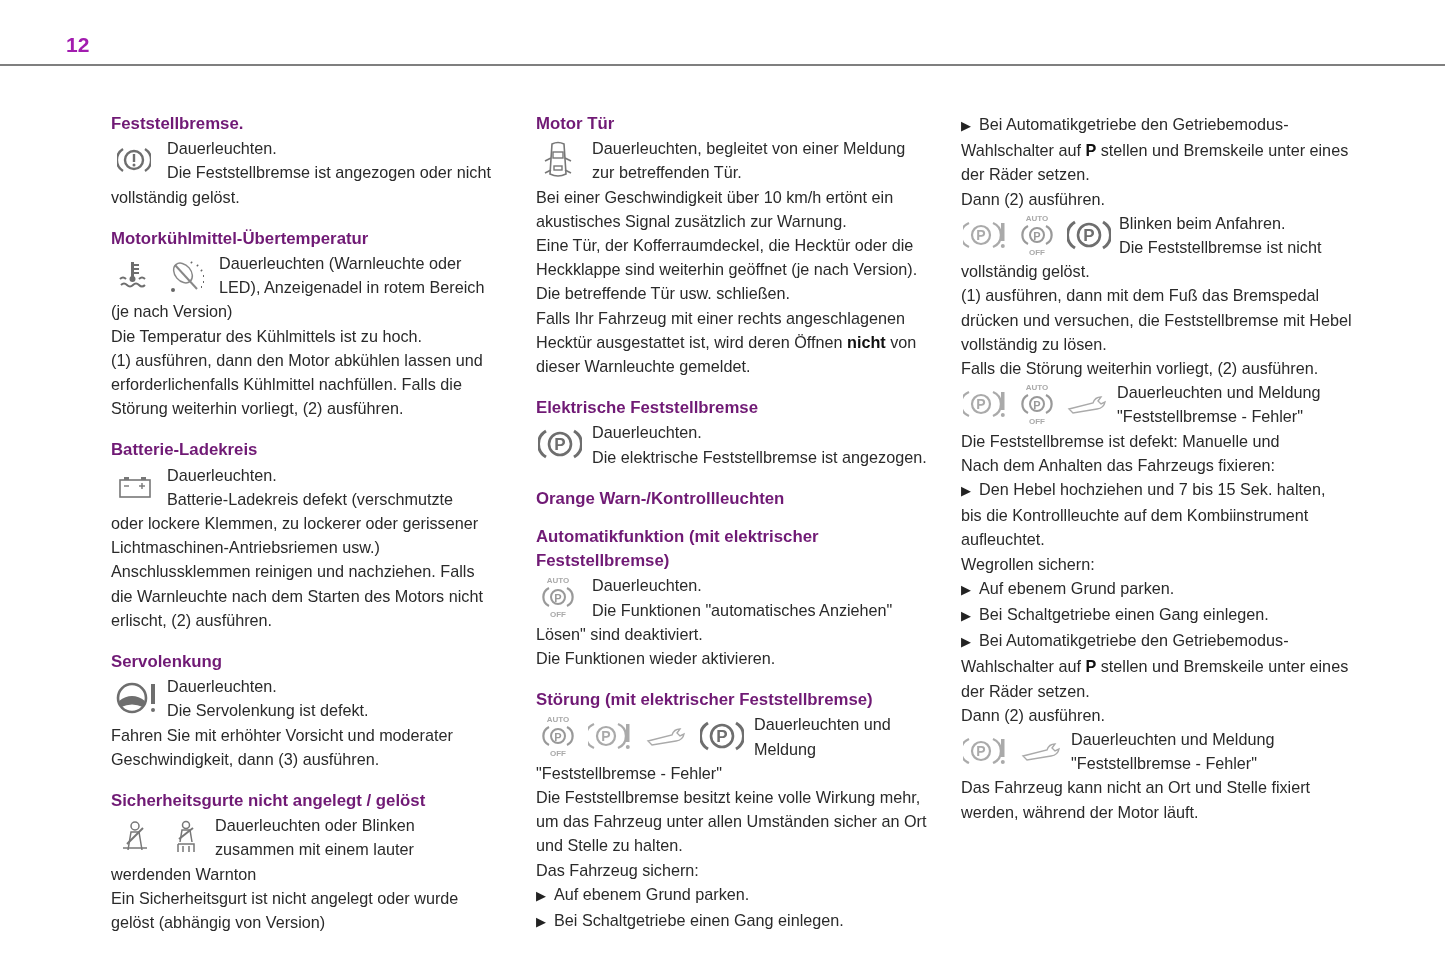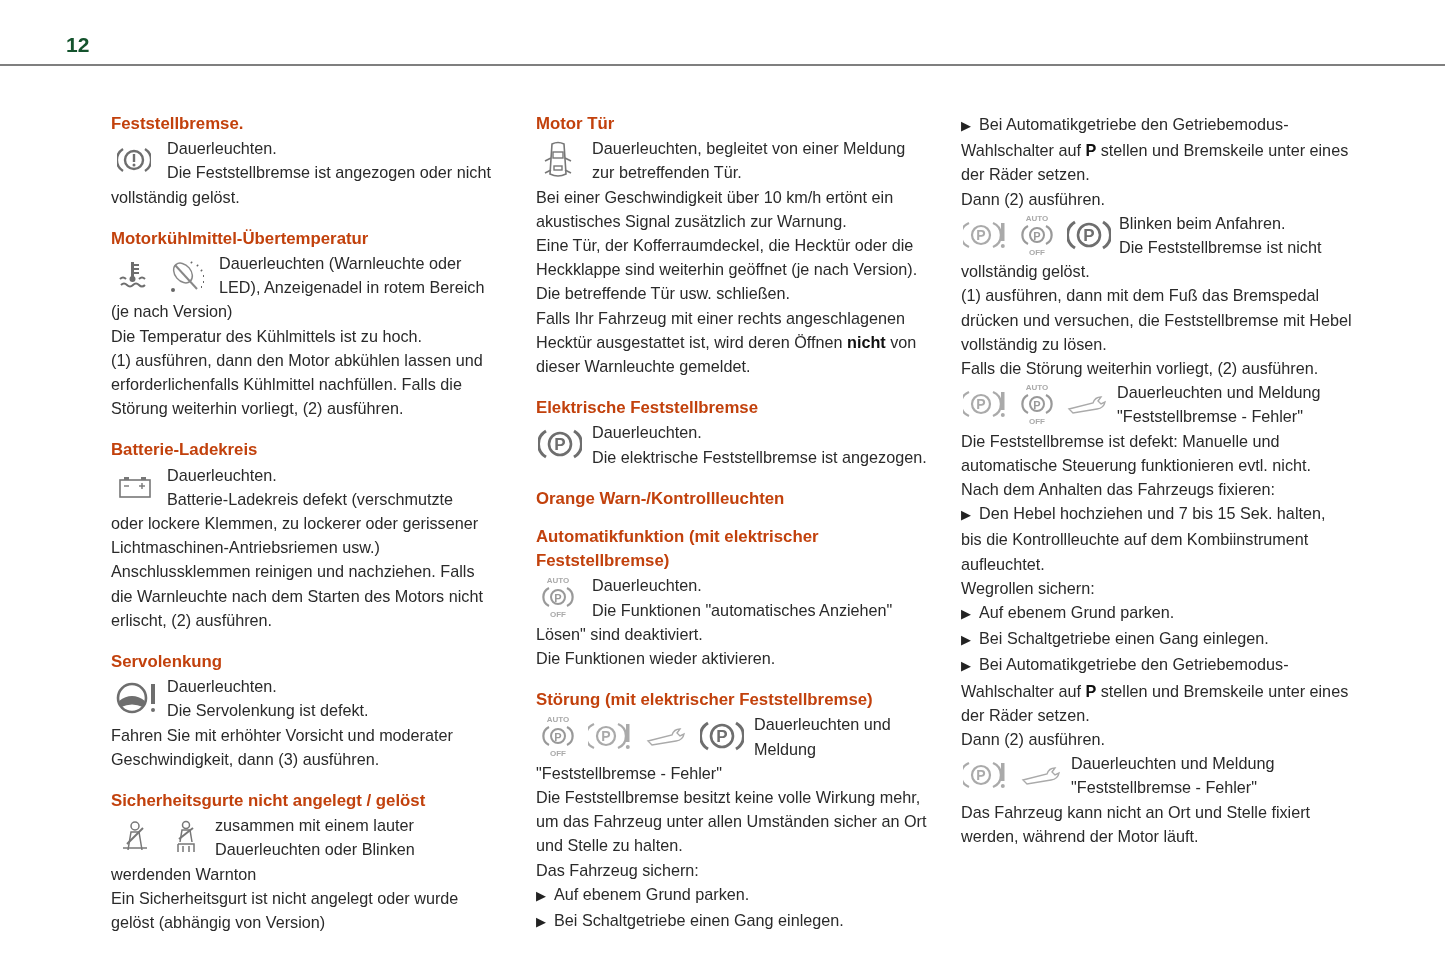--- a/index.html
+++ b/index.html
@@ -1,24 +1,24 @@
 <!DOCTYPE html>
 <html><head>
 <meta charset="utf-8">
 <style>
   html, body { margin: 0; padding: 0; background: #ffffff; }
   body { width: 1445px; height: 964px; position: relative; overflow: hidden;
          font-family: "Liberation Sans", sans-serif; color: #2a2a2a; }
-  .page-num { position: absolute; left: 66px; top: 33px; font-size: 21px; font-weight: bold; color: #14532d; }
+  .page-num { position: absolute; left: 66px; top: 33px; font-size: 21px; font-weight: bold; color: #a21caf; }
   .rule { position: absolute; left: 0; top: 64px; width: 1445px; height: 2px; background: #7f7f7f; }
   .col { position: absolute; top: 112px; width: 395px; font-size: 16.2px; line-height: 24.2px; }
   .col1 { left: 111px; }
   .col2 { left: 536px; width: 400px; }
   .col3 { left: 961px; width: 400px; }
-  h3 { font-size: 16.8px; font-weight: bold; margin: 0; line-height: 24.2px; color: #c2410c; }
+  h3 { font-size: 16.8px; font-weight: bold; margin: 0; line-height: 24.2px; color: #701a75; }
   h3.mt { margin-top: 18px; }
   h3.mt2 { margin-top: 14px; }
   p { margin: 0; }
   .blk { position: relative; }
   .icons { float: left; height: 48px; display: flex; align-items: center; gap: 10px; margin-right: 6px; color: #8a8a8a; }
   .bullet::before { content: "\25B6"; font-size: 13px; margin-right: 8px; color: #222; }
   b { color: #111; }
   svg { display: block; }
 </style>
 </head>
@@ -119,22 +119,22 @@
           <line x1="6" y1="24" x2="22" y2="8" stroke="#777" stroke-width="2"></line>
           <path d="M2 28 h24" stroke="#777" stroke-width="1.5"></path>
         </svg>
       <svg width="22" height="34" viewBox="0 0 22 34">
           <circle cx="11" cy="5" r="3.5" stroke="#777" stroke-width="1.5" fill="none"></circle>
           <path d="M5 22 l2 -12 h8 l2 12" stroke="#777" stroke-width="1.5" fill="none"></path>
           <line x1="4" y1="19" x2="18" y2="8" stroke="#777" stroke-width="2"></line>
           <path d="M3 24 h16 v8 M3 24 v8 M8 26 v6 M14 26 v6" stroke="#777" stroke-width="1.5" fill="none"></path>
         </svg>
     </span>
+    <p>Dauerleuchten oder Blinken</p>
     <p>zusammen mit einem lauter</p>
-    <p>Dauerleuchten oder Blinken</p>
   </div>
   <p>werdenden Warnton</p>
   <p>Ein Sicherheitsgurt ist nicht angelegt oder wurde</p>
   <p>gelöst (abhängig von Version)</p>
 </div>
 
 <div class="col col2">
   <h3>Motor Tür</h3>
   <div class="blk">
     <span class="icons" style="margin-left:6px;margin-right:18px">
@@ -292,21 +292,20 @@
           <text x="16" y="42" font-size="8" font-weight="bold" text-anchor="middle" fill="#aaa" font-family="Liberation Sans, sans-serif">OFF</text>
         </svg>
       <svg width="40" height="20" viewBox="0 0 40 20">
           <path d="M2 15 l24 -6 q2 -6 8 -6 l-3 4 l3 3 l4 -2 q-1 6 -8 7 l-24 4 z" stroke="#aaa" stroke-width="1.4" fill="none"></path>
         </svg>
     </span>
     <p>Dauerleuchten und Meldung</p>
     <p>"Feststellbremse - Fehler"</p>
   </div>
   <p>Die Feststellbremse ist defekt: Manuelle und</p>
-  <p>automatische Steuerung funktionieren evtl. nicht.</p>
   <p>Nach dem Anhalten das Fahrzeugs fixieren:</p>
   <p class="bullet">Den Hebel hochziehen und 7 bis 15 Sek. halten,</p>
   <p>bis die Kontrollleuchte auf dem Kombiinstrument</p>
   <p>aufleuchtet.</p>
   <p>Wegrollen sichern:</p>
   <p class="bullet">Auf ebenem Grund parken.</p>
   <p class="bullet">Bei Schaltgetriebe einen Gang einlegen.</p>
   <p class="bullet">Bei Automatikgetriebe den Getriebemodus-</p>
   <p><span>Wahlschalter auf </span><b>P</b><span> stellen und Bremskeile unter eines</span></p>
   <p>der Räder setzen.</p>

